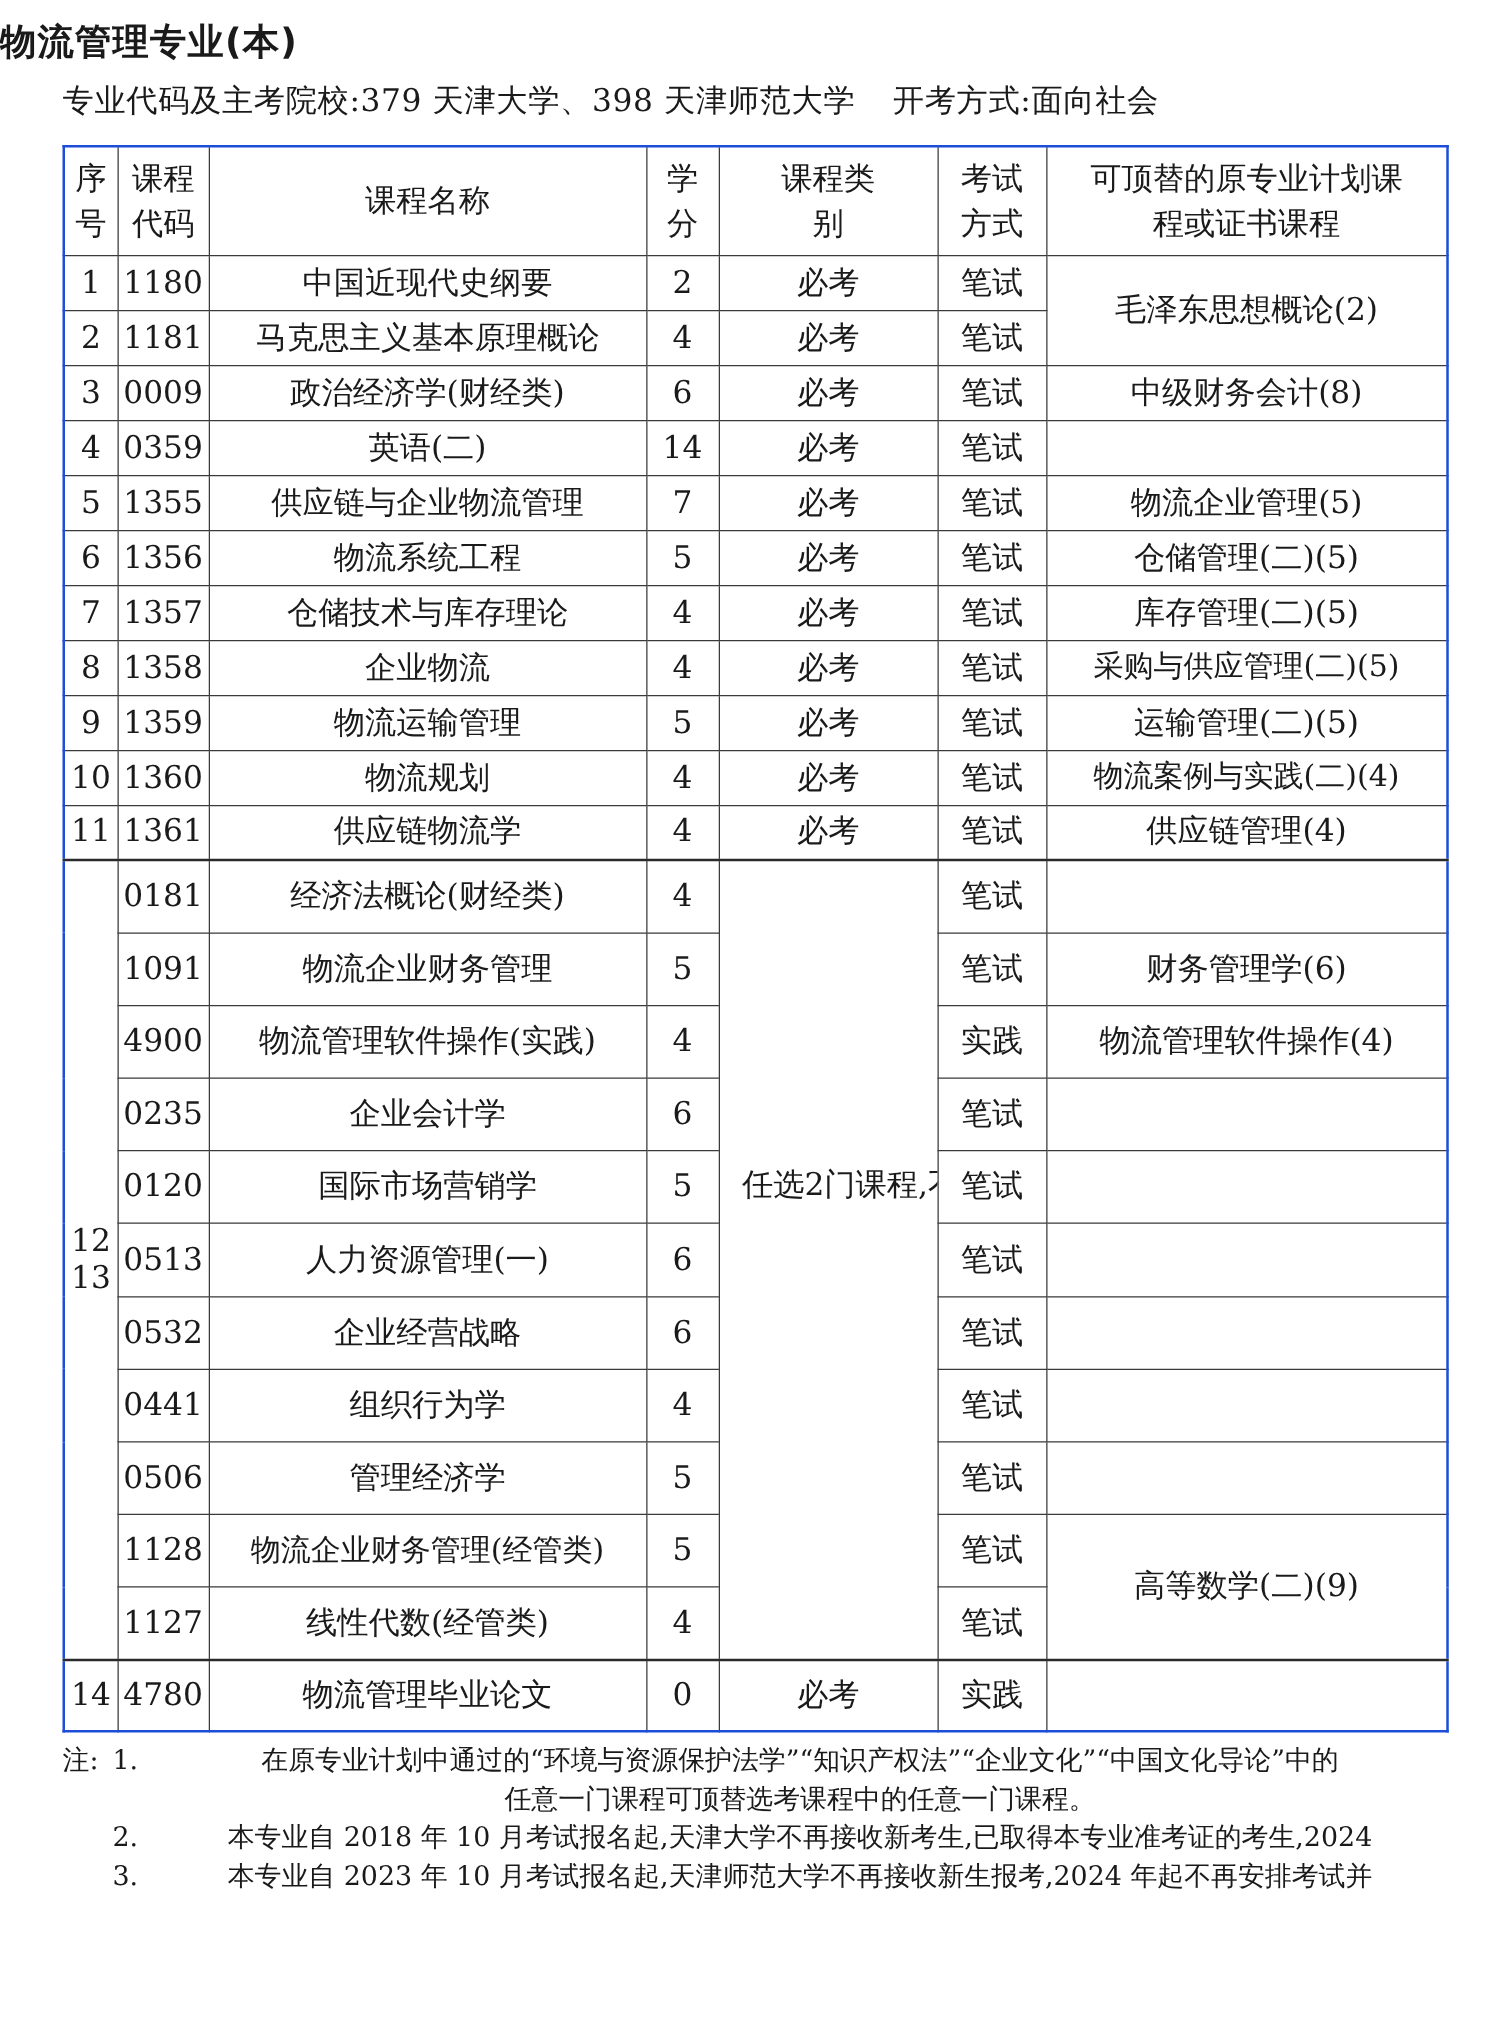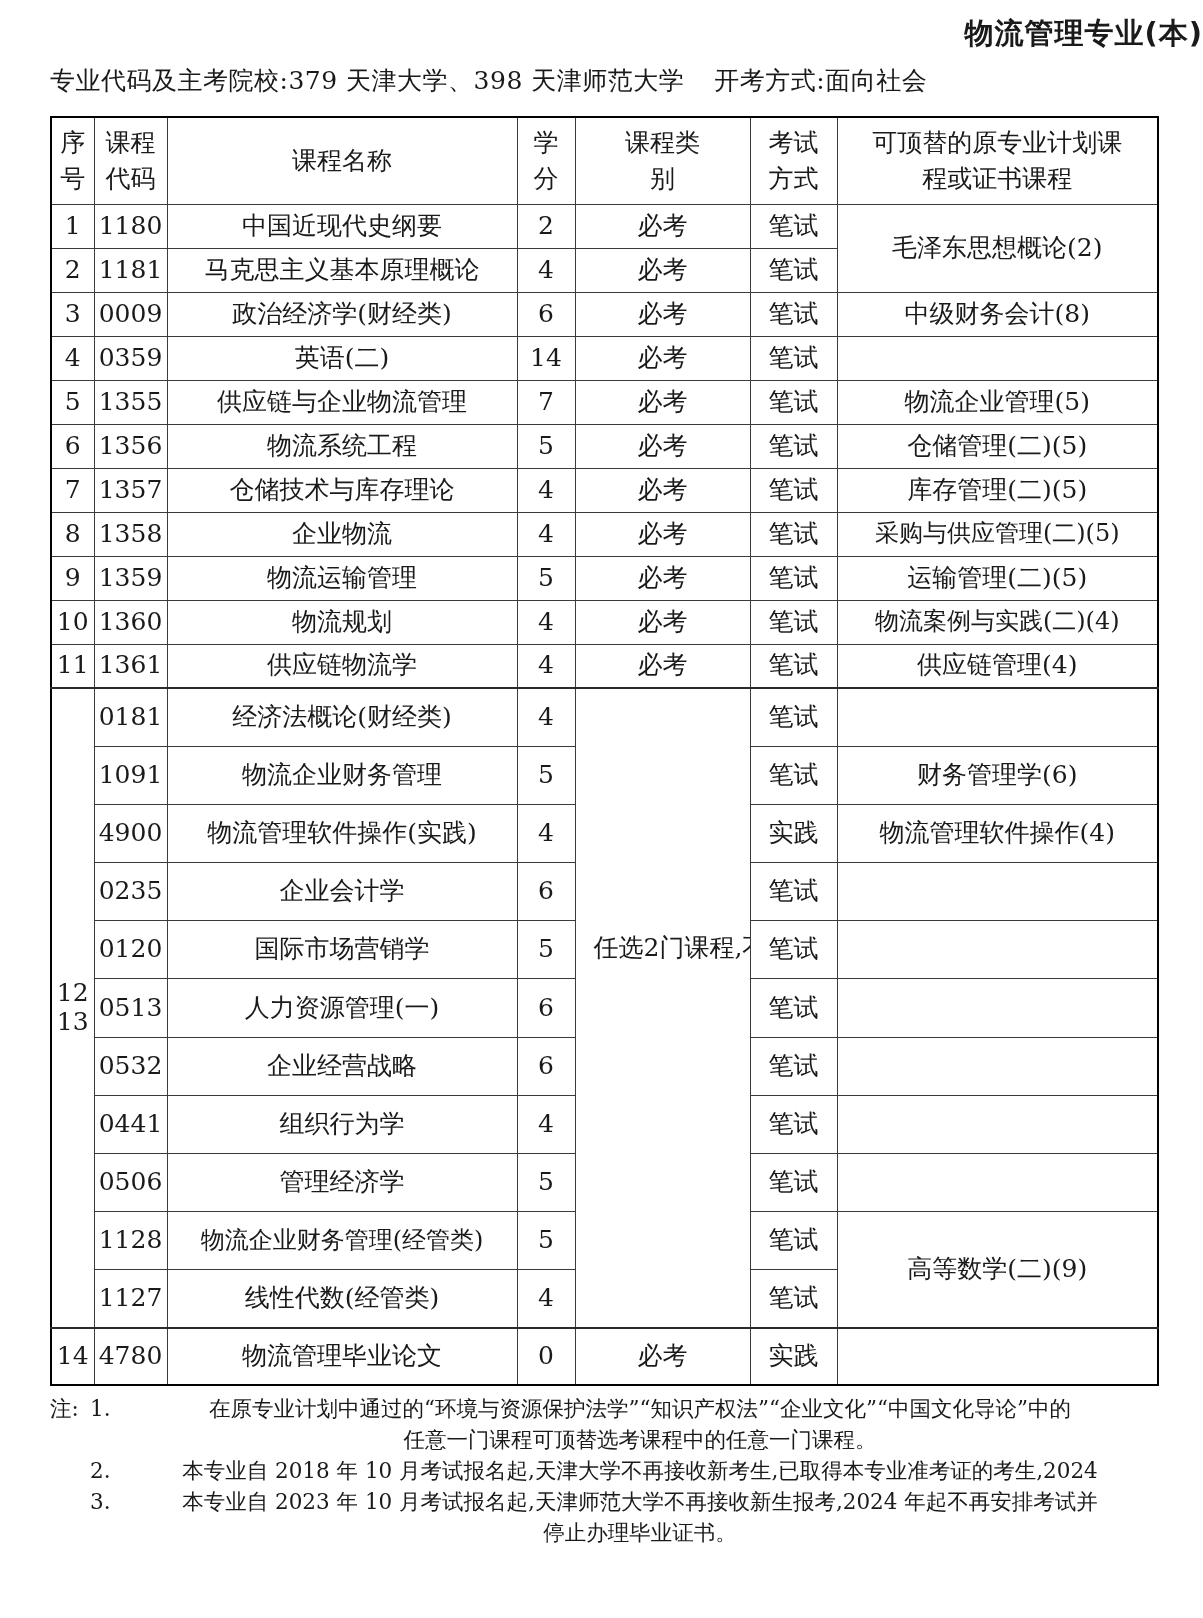--- a/index.html
+++ b/index.html
@@ -1,24 +1,24 @@
 <!DOCTYPE html>
 <html><head>
 <meta charset="utf-8">
 <style>
   html, body { margin: 0; padding: 0; background: #ffffff; }
   body { width: 1203px; height: 1618px; position: relative; overflow: hidden;
          font-family: "DejaVu Serif", "Liberation Serif", serif; color: #1a1a1a; }
-  .title { position: absolute; top: 14px; left: 0; width: 1203px; text-align: right;
+  .title { position: absolute; top: 14px; left: 0; width: 1203px; text-align: left;
            font-family: "DejaVu Sans", "Liberation Sans", sans-serif; font-weight: bold;
            font-size: 29px; letter-spacing: 1px; }
   .subtitle { position: absolute; top: 64px; left: 50px; font-size: 25px; white-space: nowrap; letter-spacing: 0.5px; }
   .subtitle .gap { display: inline-block; width: 30px; }
   table.plan { position: absolute; top: 116px; left: 50px; width: 1107px;
-               border-collapse: collapse; table-layout: fixed; border: 2px solid #000000; }
+               border-collapse: collapse; table-layout: fixed; border: 2px solid #1d4ed8; }
   table.plan th, table.plan td { border: 1.5px solid #3a3a3a; text-align: center; vertical-align: middle;
                padding: 0; font-size: 25px; line-height: 1.15; overflow: hidden; white-space: nowrap; }
   table.plan th { font-family: "DejaVu Sans", "Liberation Sans", sans-serif; font-weight: normal; font-size: 25px; line-height: 1.45; }
   table.plan thead tr { height: 87px; }
   tr.req { height: 44px; }
   tr.ele { height: 58.2px; }
   tr.thesis { height: 57px; }
   td.wrap { white-space: normal; line-height: 1.45; }
   td.seq-multi { line-height: 1.4; }
   .notes { position: absolute; top: 1393px; left: 50px; width: 1110px; font-size: 21.5px; line-height: 31px; }
@@ -266,18 +266,13 @@
   <div class="note-row">
     <span class="note-label"></span>
     <span class="note-num">2.</span>
     <span class="note-text">本专业自 2018 年 10 月考试报名起,天津大学不再接收新考生,已取得本专业准考证的考生,2024</span>
   </div>
   <div class="note-row">
     <span class="note-label"></span>
     <span class="note-num">3.</span>
     <span class="note-text">本专业自 2023 年 10 月考试报名起,天津师范大学不再接收新生报考,2024 年起不再安排考试并</span>
   </div>
-  <div class="note-row">
-    <span class="note-label"></span>
-      <span class="note-num"></span>
-    <span class="note-text">停止办理毕业证书。</span>
-  </div>
 </div>
 
 </body></html>

